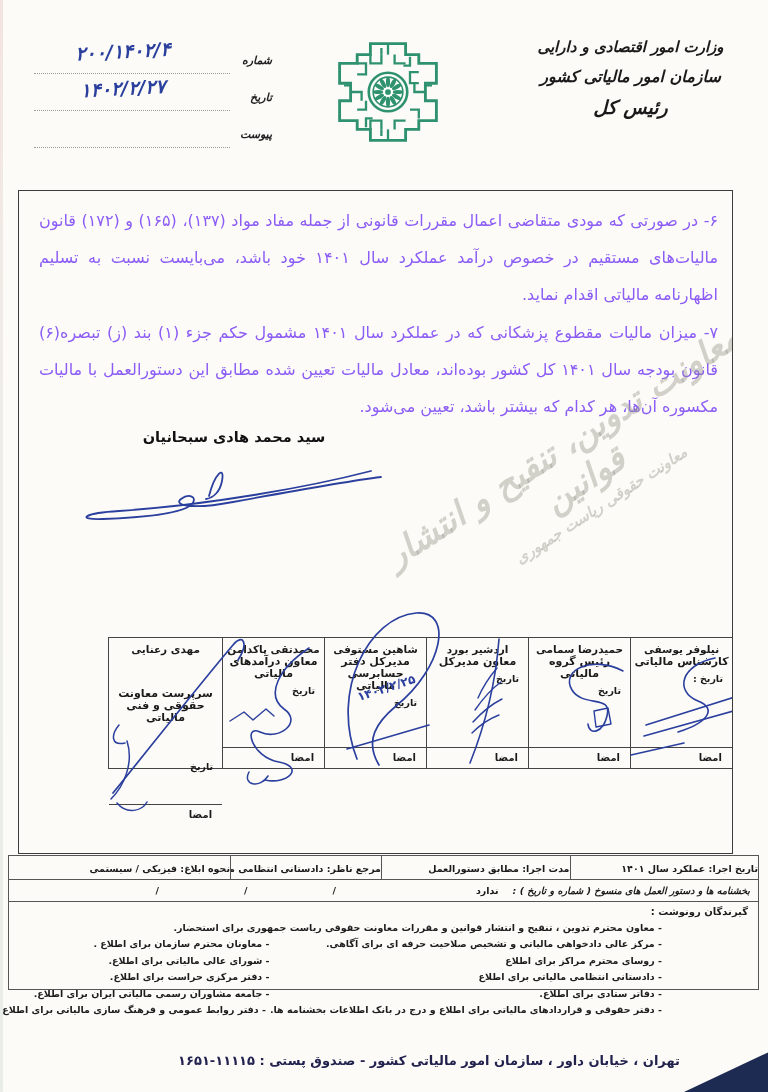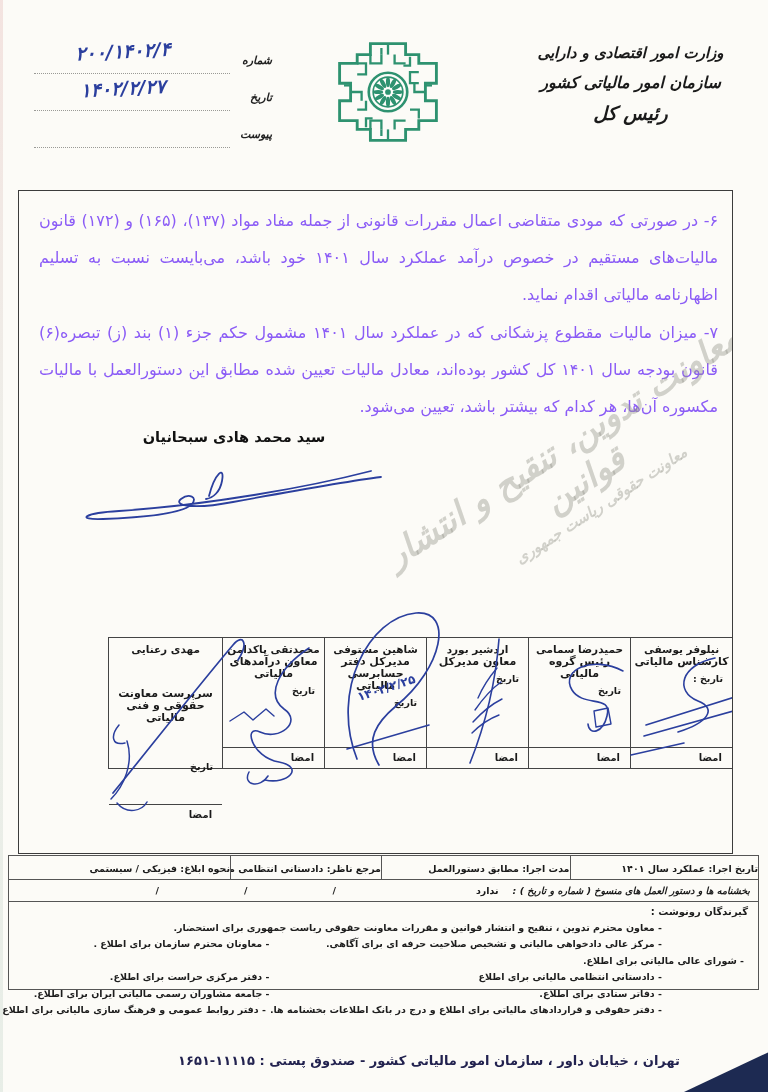--- a/index.html
+++ b/index.html
@@ -5,21 +5,21 @@
   html,body{margin:0;padding:0;background:#e8e8e8;}
   .page{
     position:relative;width:768px;height:1092px;margin:0 auto;
     background:#fcfbf7;overflow:hidden;
     font-family:"DejaVu Sans",sans-serif;direction:rtl;color:#1a1a1a;
   }
   .edge-left{position:absolute;left:0;top:0;bottom:0;width:3px;
     background:linear-gradient(180deg,#f0d9d6 0%,#e8e8e2 40%,#dfe8e0 100%);opacity:.7;}
 
   
-  .ministry{position:absolute;top:44px;right:30px;width:215px;text-align:center;font-style:italic;}
+  .ministry{position:absolute;top:38px;right:30px;width:215px;text-align:center;font-style:italic;}
   .ministry .l1{font-size:15px;font-weight:600;margin-bottom:11px;}
   .ministry .l2{font-size:16px;font-weight:600;margin-bottom:10px;}
   .ministry .l3{font-size:19px;font-weight:700;}
   .logo{position:absolute;top:36px;left:333px;width:110px;height:112px;}
   .logo svg{width:100%;height:100%;}
 
   .doc-meta{position:absolute;top:42px;left:22px;width:250px;}
   .meta-row{position:relative;height:37px;}
   .meta-label{position:absolute;right:0;top:12px;font-size:11px;font-weight:700;font-style:italic;color:#222;}
   .meta-line{position:absolute;right:42px;left:12px;top:31px;border-bottom:1px dotted #9a9a96;}
@@ -261,20 +261,21 @@
     <div class="rc-title">گیرندگان رونوشت :</div>
     <div class="rc-row">
       <span class="rc-right rc-item">معاون محترم تدوین ، تنقیح و انتشار قوانین و مقررات معاونت حقوقی ریاست جمهوری برای استحضار.</span>
       <span class="rc-left rc-item"></span>
     </div>
     <div class="rc-row">
       <span class="rc-right rc-item">مرکز عالی دادخواهی مالیاتی و تشخیص صلاحیت حرفه ای برای آگاهی.</span>
       <span class="rc-left rc-item">معاونان محترم سازمان برای اطلاع .</span>
     </div>
     <div class="rc-row">
+      <span class="rc-right rc-item">روسای محترم مراکز برای اطلاع</span>
       <span class="rc-left rc-item">شورای عالی مالیاتی برای اطلاع.</span>
     </div>
     <div class="rc-row">
       <span class="rc-right rc-item">دادستانی انتظامی مالیاتی برای اطلاع</span>
       <span class="rc-left rc-item">دفتر مرکزی حراست برای اطلاع.</span>
     </div>
     <div class="rc-row">
       <span class="rc-right rc-item">دفاتر ستادی برای اطلاع.</span>
       <span class="rc-left rc-item">جامعه مشاوران رسمی مالیاتی ایران برای اطلاع.</span>
     </div>

